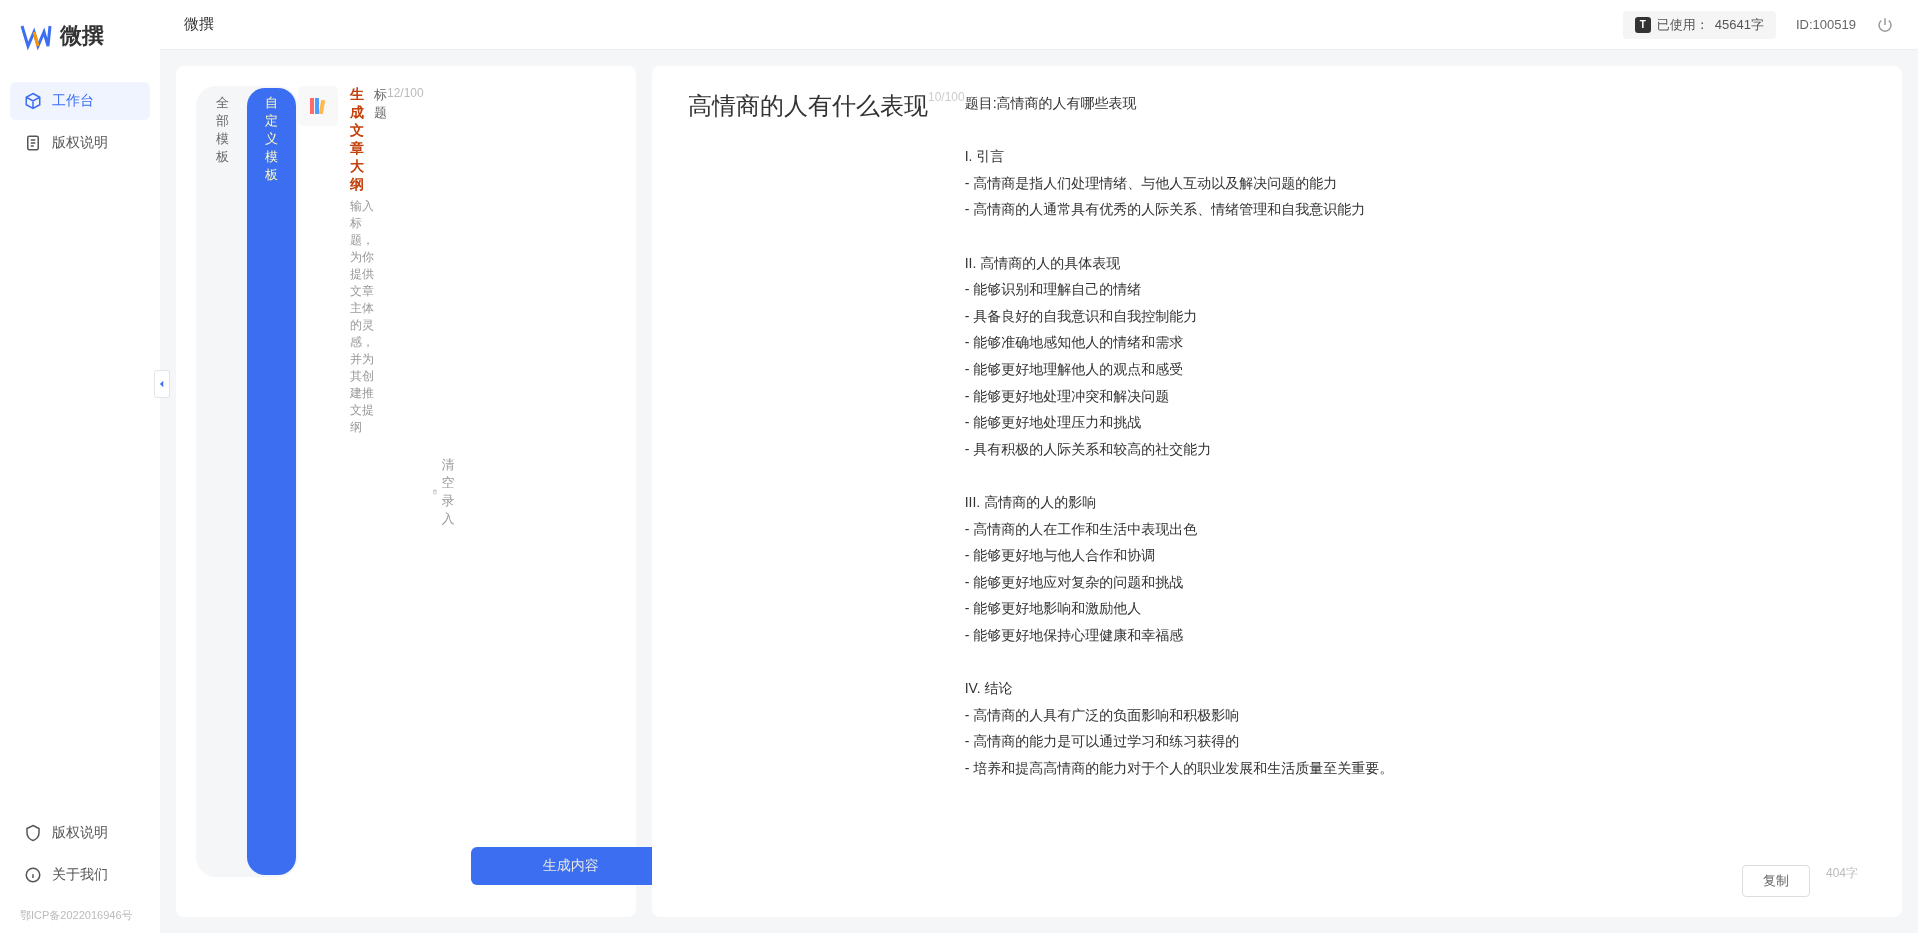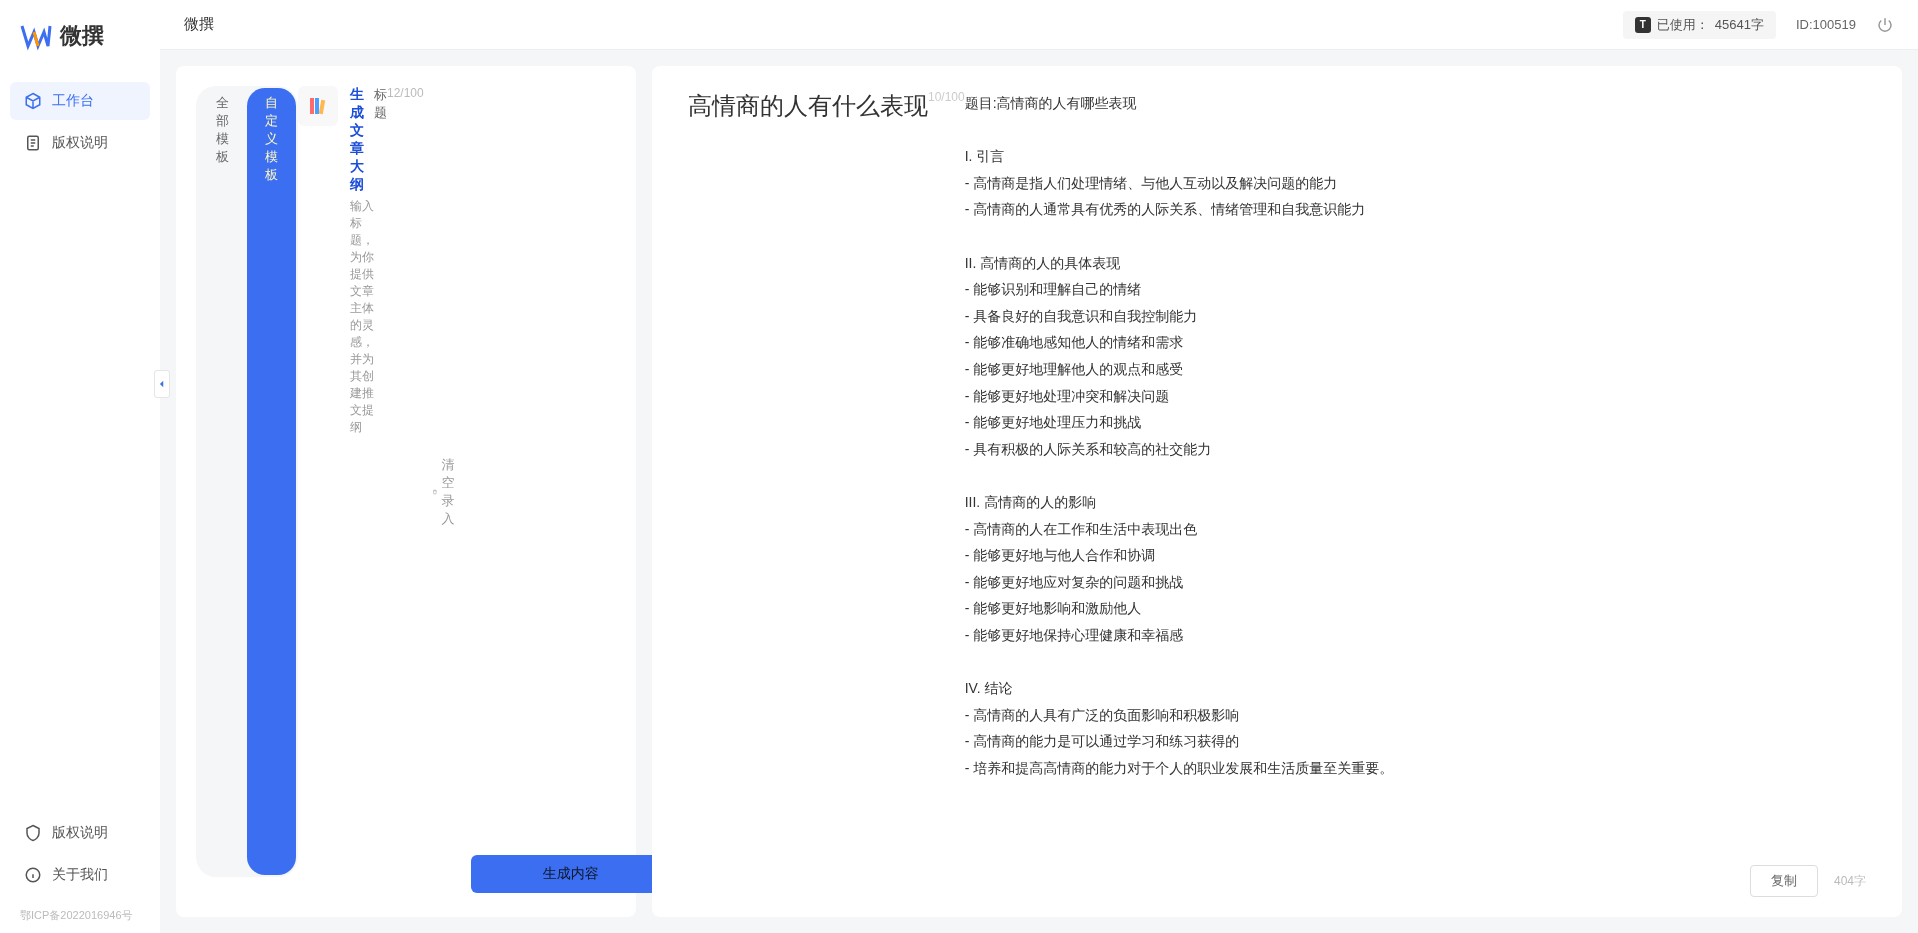--- a/index.html
+++ b/index.html
@@ -27,34 +27,34 @@
 .content { flex: 1; display: flex; gap: 16px; padding: 16px; overflow: hidden; }
 .panel { background: #fff; border-radius: 8px; display: flex; }
 .panel-left { width: 460px; padding: 20px; }
 .panel-right { flex: 1; padding: 24px 36px; position: relative; }
 .tabs { display: flex; gap: 0; margin-bottom: 20px; background: #f5f6f8; border-radius: 20px; padding: 2px; width: fit-content; }
 .tab { padding: 6px 18px; border-radius: 18px; cursor: pointer; font-size: 13px; color: #666; }
 .tab.active { background: #3b6ef0; color: #fef9c3; }
 .template-card { display: flex; gap: 12px; margin-bottom: 24px; }
 .template-icon { width: 40px; height: 40px; border-radius: 6px; background: #f8f8f8; display: flex; align-items: center; justify-content: center; font-size: 20px; }
 .template-info { flex: 1; }
-.template-title { font-size: 14px; font-weight: 600; color: #1d4ed8; margin-bottom: 4px; }
+.template-title { font-size: 14px; font-weight: 600; color: #c2410c; margin-bottom: 4px; }
 .template-desc { font-size: 12px; color: #999; }
 .field { margin-bottom: 16px; }
 .field-header { display: flex; justify-content: space-between; margin-bottom: 8px; }
 .field-label { font-size: 13px; color: #666; }
 .field-count { font-size: 12px; color: #bbb; }
 .field-input { width: 100%; padding: 10px 12px; border: 1px solid #e5e5e5; border-radius: 4px; font-size: 14px; outline: none; font-family: inherit; }
 .clear-btn { display: flex; align-items: center; justify-content: center; gap: 4px; padding: 8px; color: #999; font-size: 13px; cursor: pointer; }
 .panel-left-bottom { margin-top: auto; }
-.generate-btn { width: 200px; margin: 4px auto; padding: 10px; background: #3b6ef0; color: #0f172a; border: none; border-radius: 6px; font-size: 14px; cursor: pointer; display: block; }
+.generate-btn { width: 200px; margin: 12px auto; padding: 10px; background: #3b6ef0; color: #e5e5e5; border: none; border-radius: 6px; font-size: 14px; cursor: pointer; display: block; }
 .output-title { text-align: center; font-size: 24px; font-weight: 400; color: #333; margin-bottom: 8px; font-family: "SimSun", serif; }
 .output-count { text-align: right; font-size: 12px; color: #ccc; margin-bottom: 16px; }
 .output-body { font-size: 14px; line-height: 1.9; color: #333; white-space: pre-wrap; font-family: Liberation Sans, sans-serif; }
-.output-footer { position: absolute; bottom: 20px; right: 36px; display: flex; align-items: center; gap: 16px; padding-left: 7px; }
+.output-footer { position: absolute; bottom: 20px; right: 44px; display: flex; gap: 16px; padding-left: 7px; }
 .copy-btn { padding: 6px 20px; border: 1px solid #ddd; background: #fff; border-radius: 4px; font-size: 13px; color: #666; cursor: pointer; }
 .word-count { font-size: 12px; color: #bbb; }
 </style>
 </head>
 <body>
 
 <div class="app">
   <div class="sidebar">
     <div class="logo">
       <svg class="logo-icon" viewBox="0 0 32 32">

